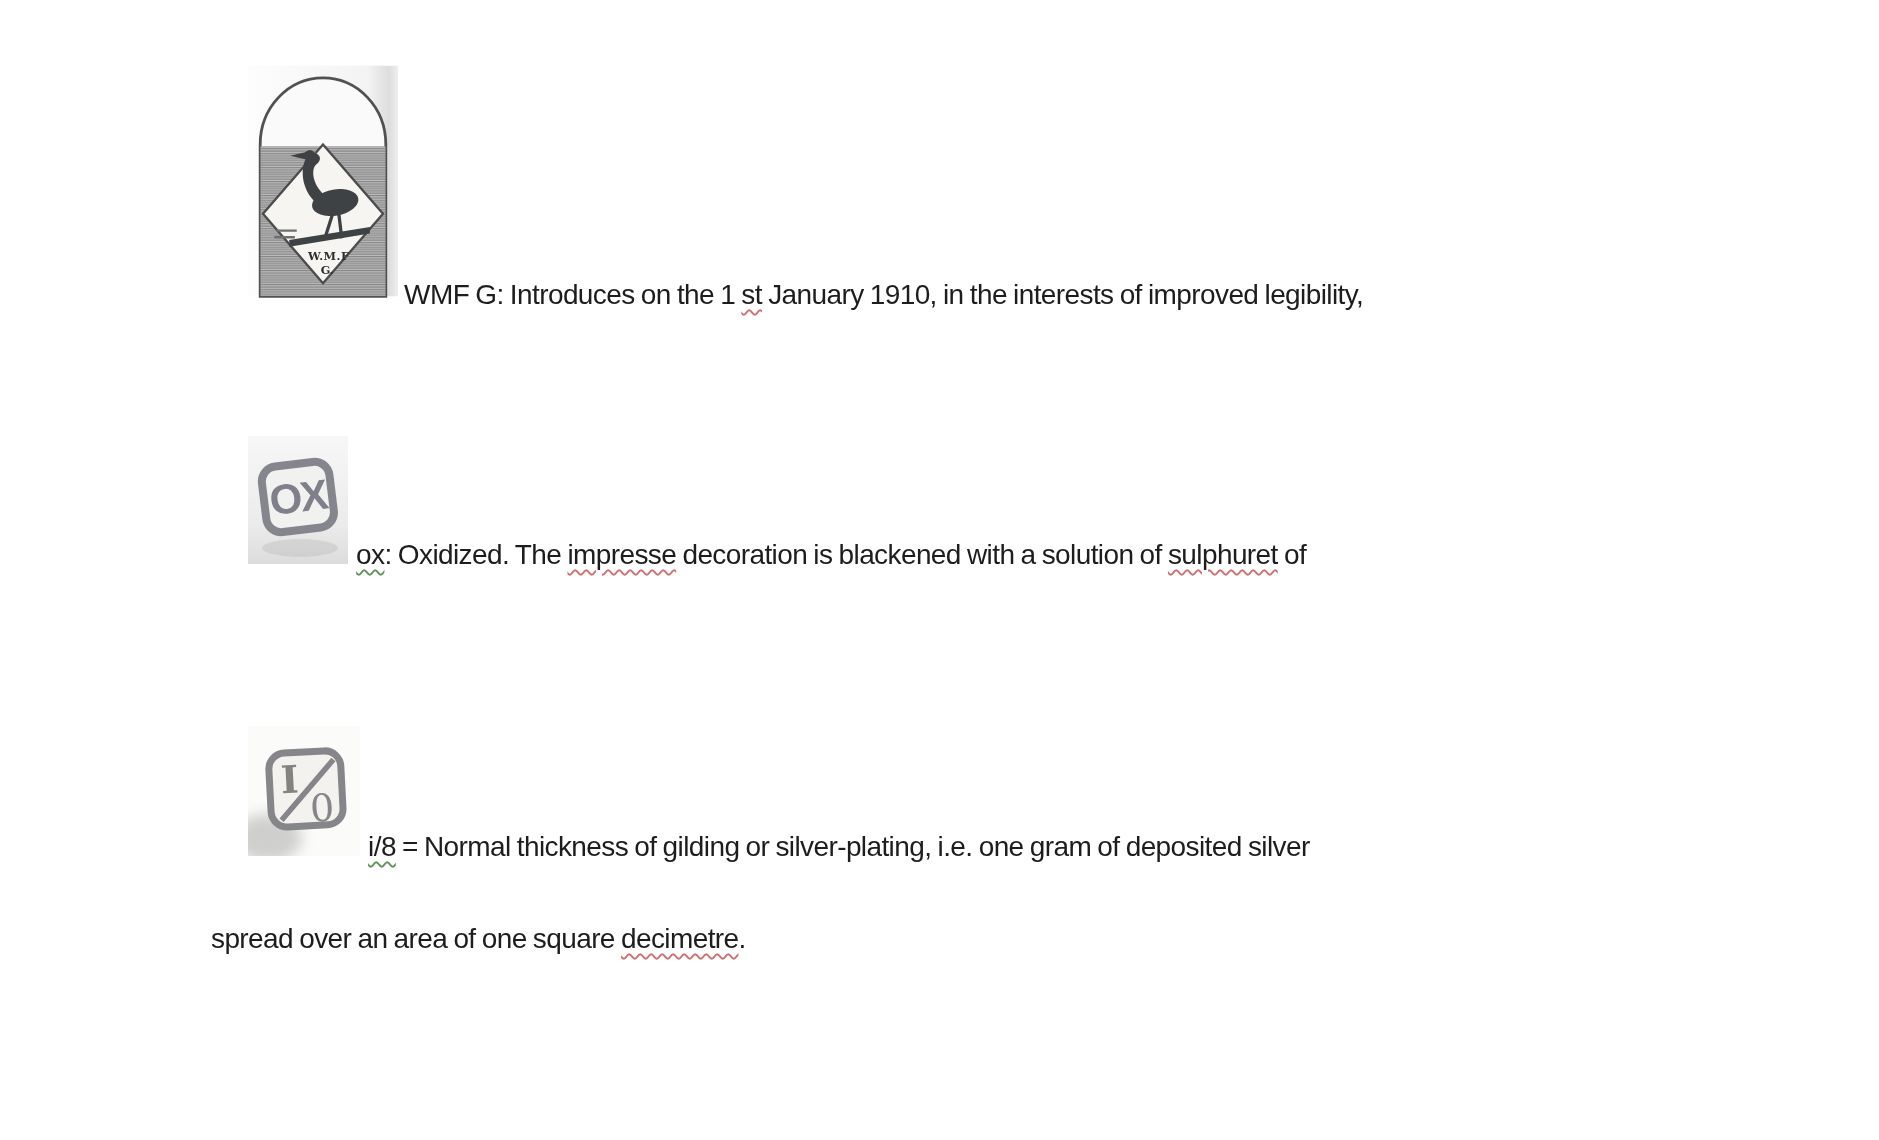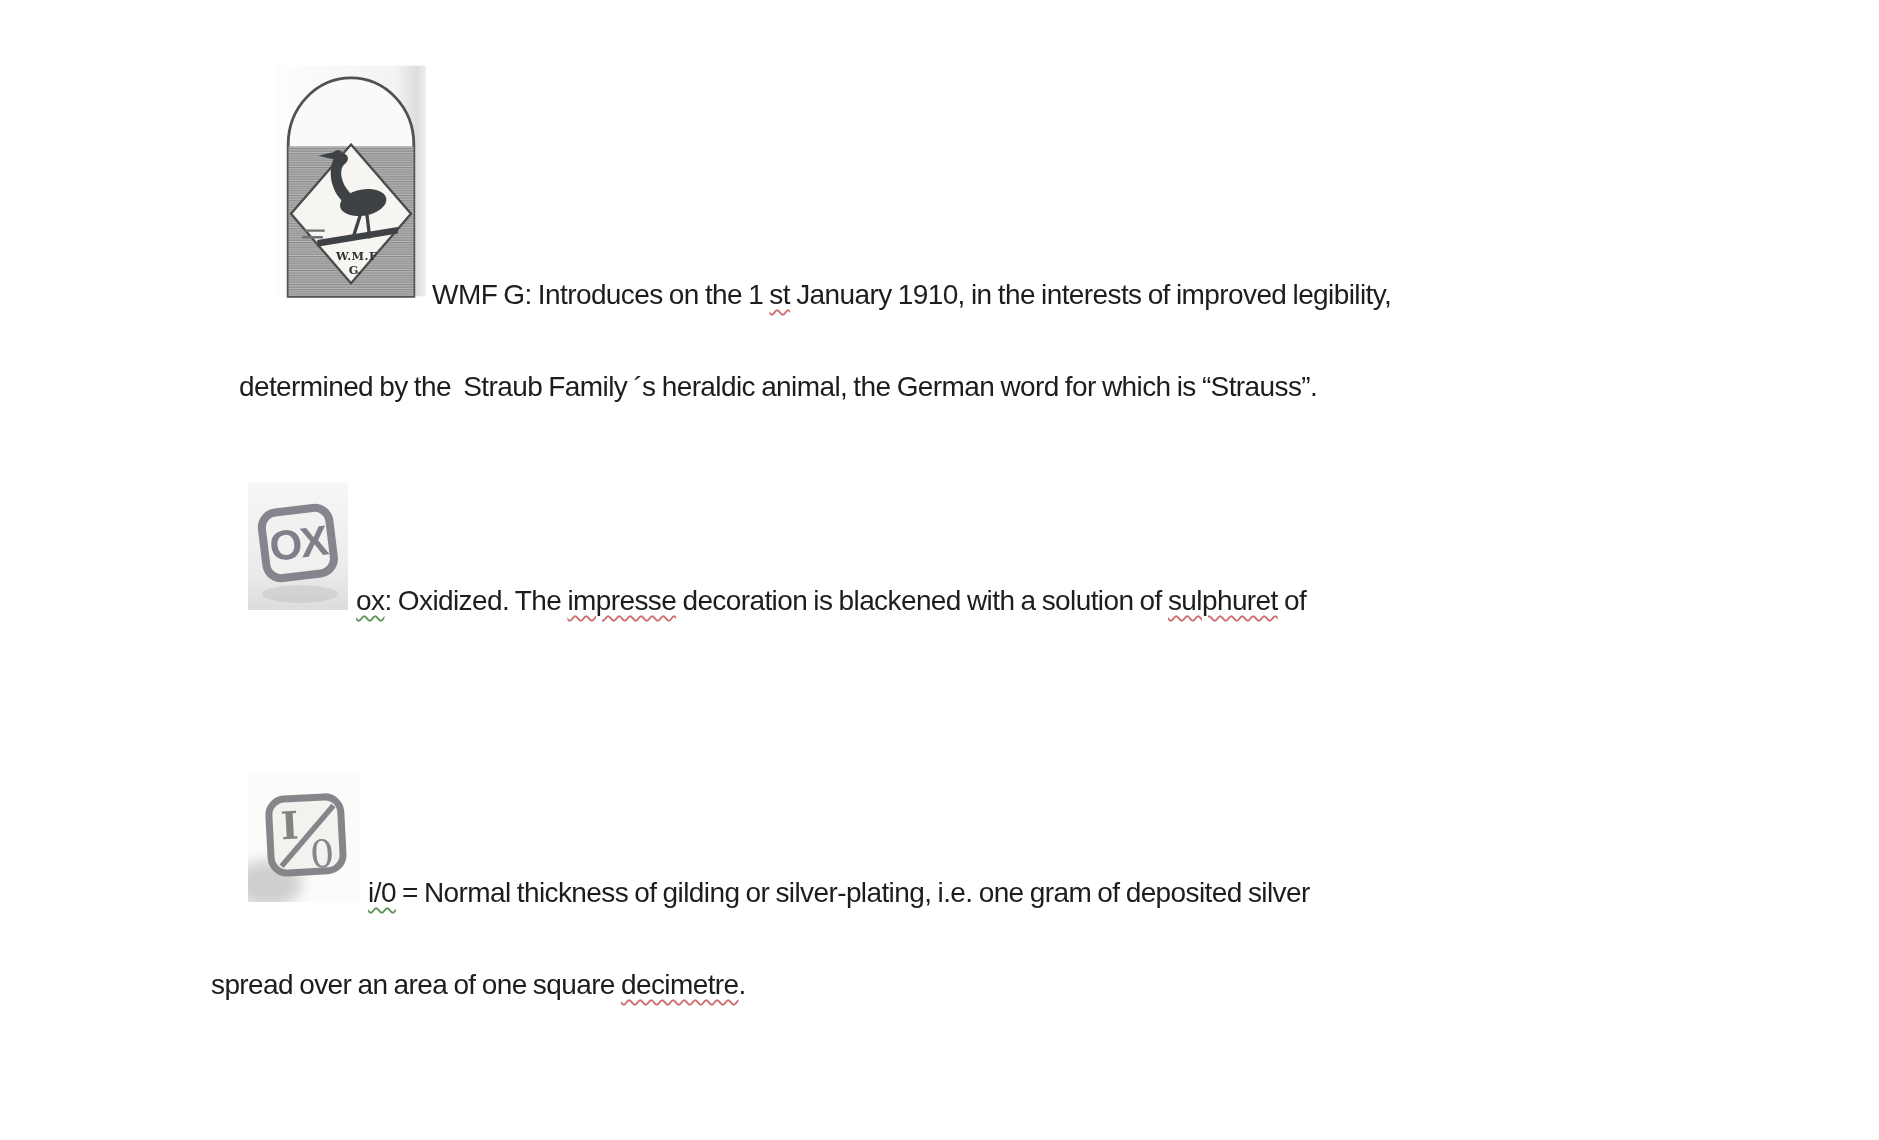--- a/index.html
+++ b/index.html
@@ -6,21 +6,21 @@
   body{
     width:1879px;height:1140px;background:#ffffff;overflow:hidden;
     font-family:"Liberation Sans",sans-serif;color:#1d1d1f;
   }
   .doc{padding:12px 0 0 211px;width:1560px;}
   .para{margin:0;}
   .line{
     font-size:28px;line-height:46px;letter-spacing:-0.6px;word-spacing:-1px;
     white-space:pre;color:#1d1d1f;
   }
-  .p-wmf{margin-top:0;margin-left:28px;}
+  .p-wmf{margin-top:0;}
   .p-letterg{margin-top:14px;}
   .p-ox{margin-top:26px;}
   .p-i0{margin-top:56px;}
   .ind-wmf{text-indent:54px;}
   .ind-letterg{text-indent:36px;}
   .ind-ox{text-indent:34px;}
   .ind-i0{text-indent:22px;}
   .u-red{
     text-decoration-line:underline;text-decoration-style:wavy;
     text-decoration-color:#cf6f6f;text-decoration-thickness:2px;text-underline-offset:5px;
@@ -67,21 +67,20 @@
           <circle cx="66" cy="96" r="6"></circle>
           <path d="M62,92 L45,96 L62,100 Z"></path>
           <path d="M90,159 L82,184 M97,159 L100,184" stroke="#3e4245" stroke-width="3.5" fill="none"></path>
           <path d="M44,186 L130,172 L130,179 L44,193 Z"></path>
         </g>
         <path d="M30,176 H52 M28,183 H50" stroke="#6f6f6f" stroke-width="2.5"></path>
         <text x="86" y="207" font-size="12" font-family="DejaVu Serif,serif" font-weight="bold" fill="#2f2f2f" text-anchor="middle" letter-spacing="0.5">W.M.F</text>
         <text x="84" y="222" font-size="12" font-family="DejaVu Serif,serif" font-weight="bold" fill="#2f2f2f" text-anchor="middle">G.</text>
       </svg><span>WMF G: Introduces on the 1 </span><span class="u-red">st</span><span> January 1910, in the interests of improved legibility,</span>
     </div>
-    <div class="line"><span>determined by the  Straub Family ´s heraldic animal, the German word for which is “Strauss”.</span></div>
   </div>
 
 
   <div class="para p-ox">
     <div class="line ind-ox">
       <svg class="mark m-ox" width="100" height="128" viewBox="0 0 100 128" aria-hidden="true">
         <defs>
           <linearGradient id="ph2" x1="0" y1="0" x2="0" y2="1">
             <stop offset="0" stop-color="#f7f7f7"></stop>
               <stop offset="0.7" stop-color="#ebebeb"></stop>
@@ -107,18 +106,18 @@
           </filter>
         </defs>
         <rect width="112" height="130" fill="#fbfbfa"></rect>
         <ellipse cx="20" cy="112" rx="34" ry="24" fill="#cfcfcd" filter="url(#blur3)"></ellipse>
         <g transform="rotate(-3 56 64)">
           <rect x="22" y="26" width="72" height="74" rx="16" fill="#f4f2ee" stroke="#86868a" stroke-width="7"></rect>
           <line x1="32" y1="93" x2="87" y2="35" stroke="#86868a" stroke-width="5.5"></line>
           <text x="42" y="66" text-anchor="middle" font-size="38" font-weight="bold" font-family="DejaVu Serif,serif" fill="#83837f">I</text>
           <text x="73" y="96" text-anchor="middle" font-size="38" font-family="DejaVu Serif,serif" fill="#86868a">0</text>
         </g>
-      </svg><span class="u-green">i/0</span><span> = Normal thickness of gilding or silver-plating, i.e. one gram of deposited silver</span>
+      </svg><span class="u-green">i/8</span><span> = Normal thickness of gilding or silver-plating, i.e. one gram of deposited silver</span>
     </div>
     <div class="line"><span>spread over an area of one square </span><span class="u-red">decimetre</span><span>.</span></div>
   </div>
 
 </div>
 
 </body></html>

